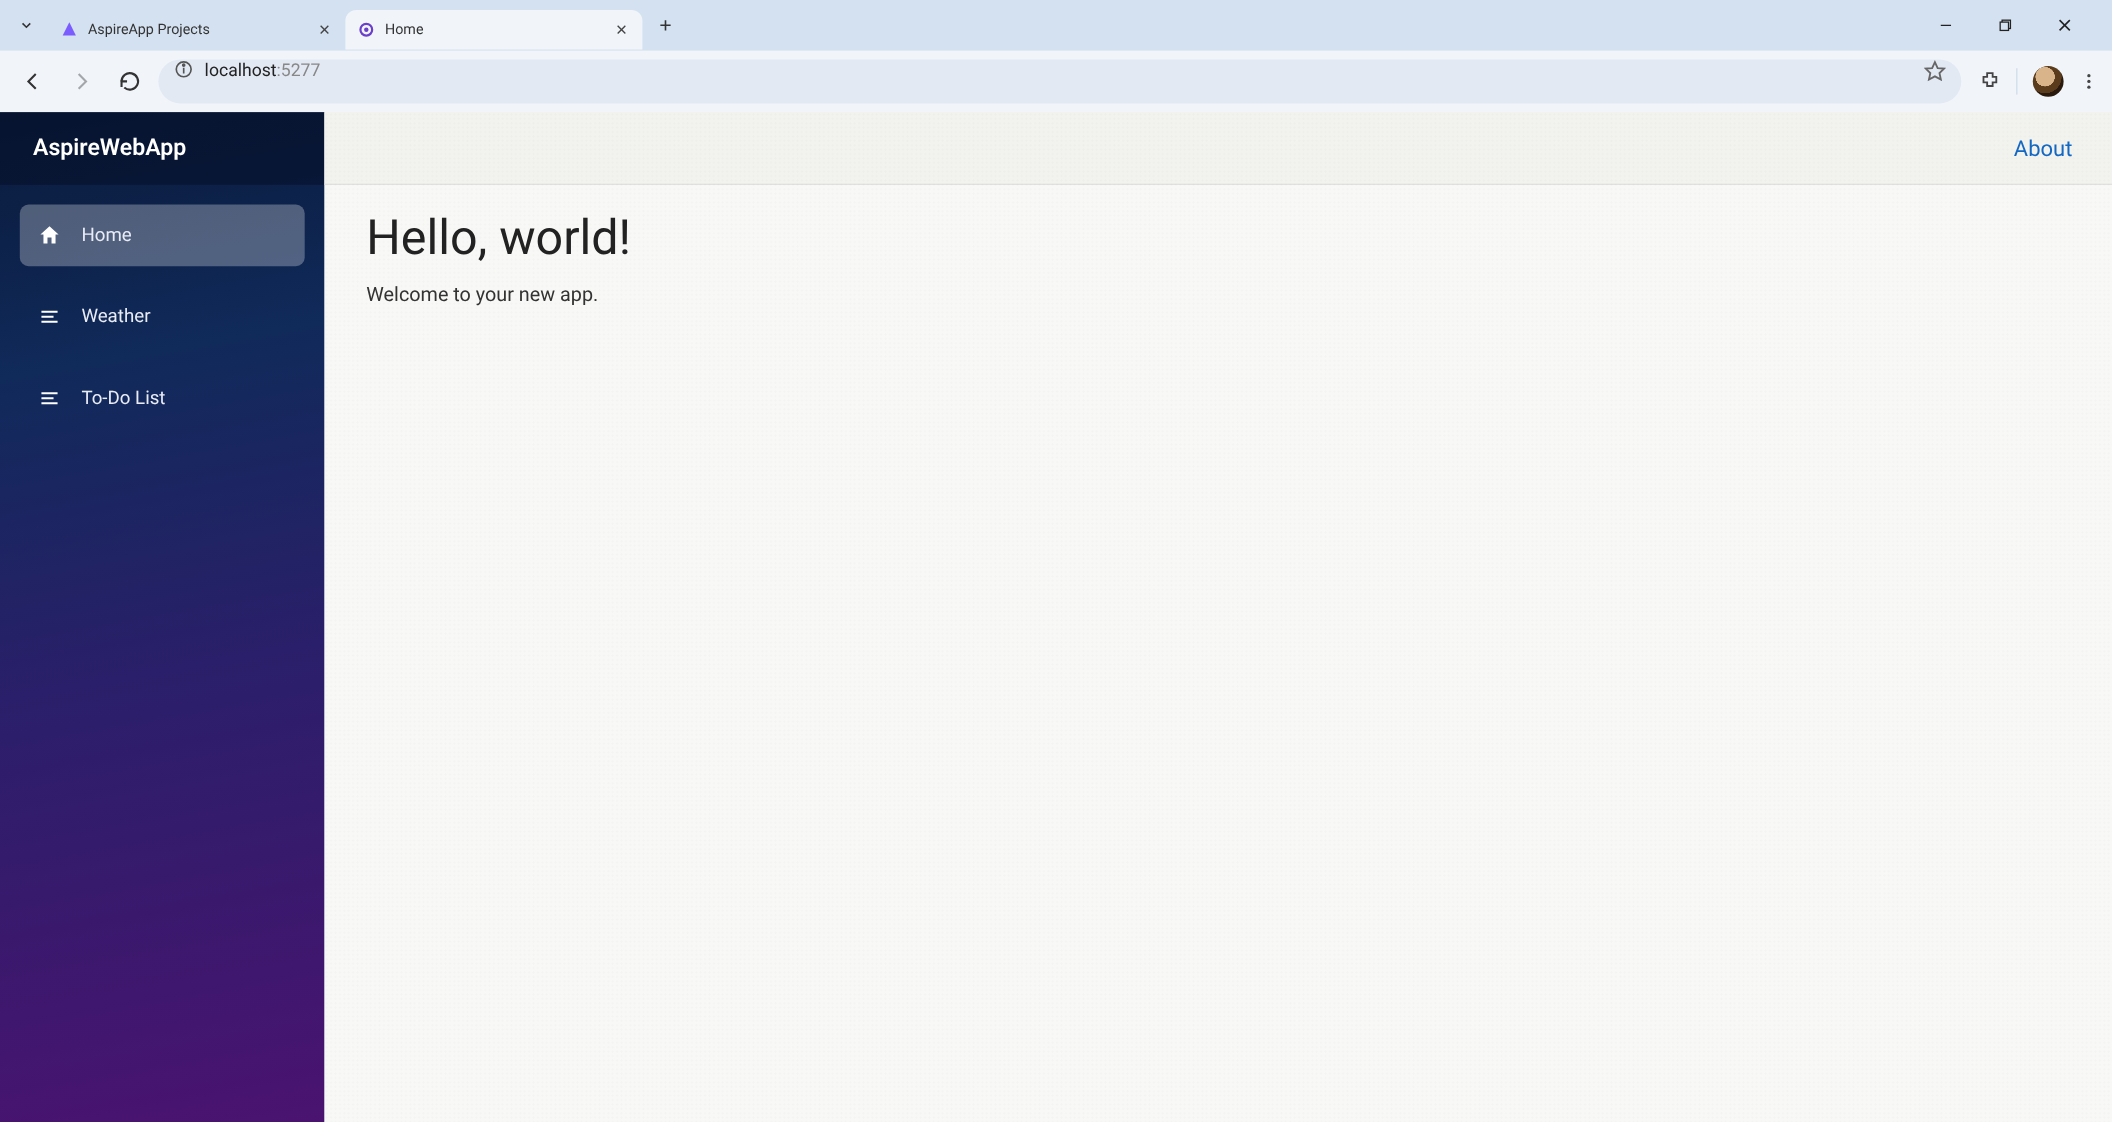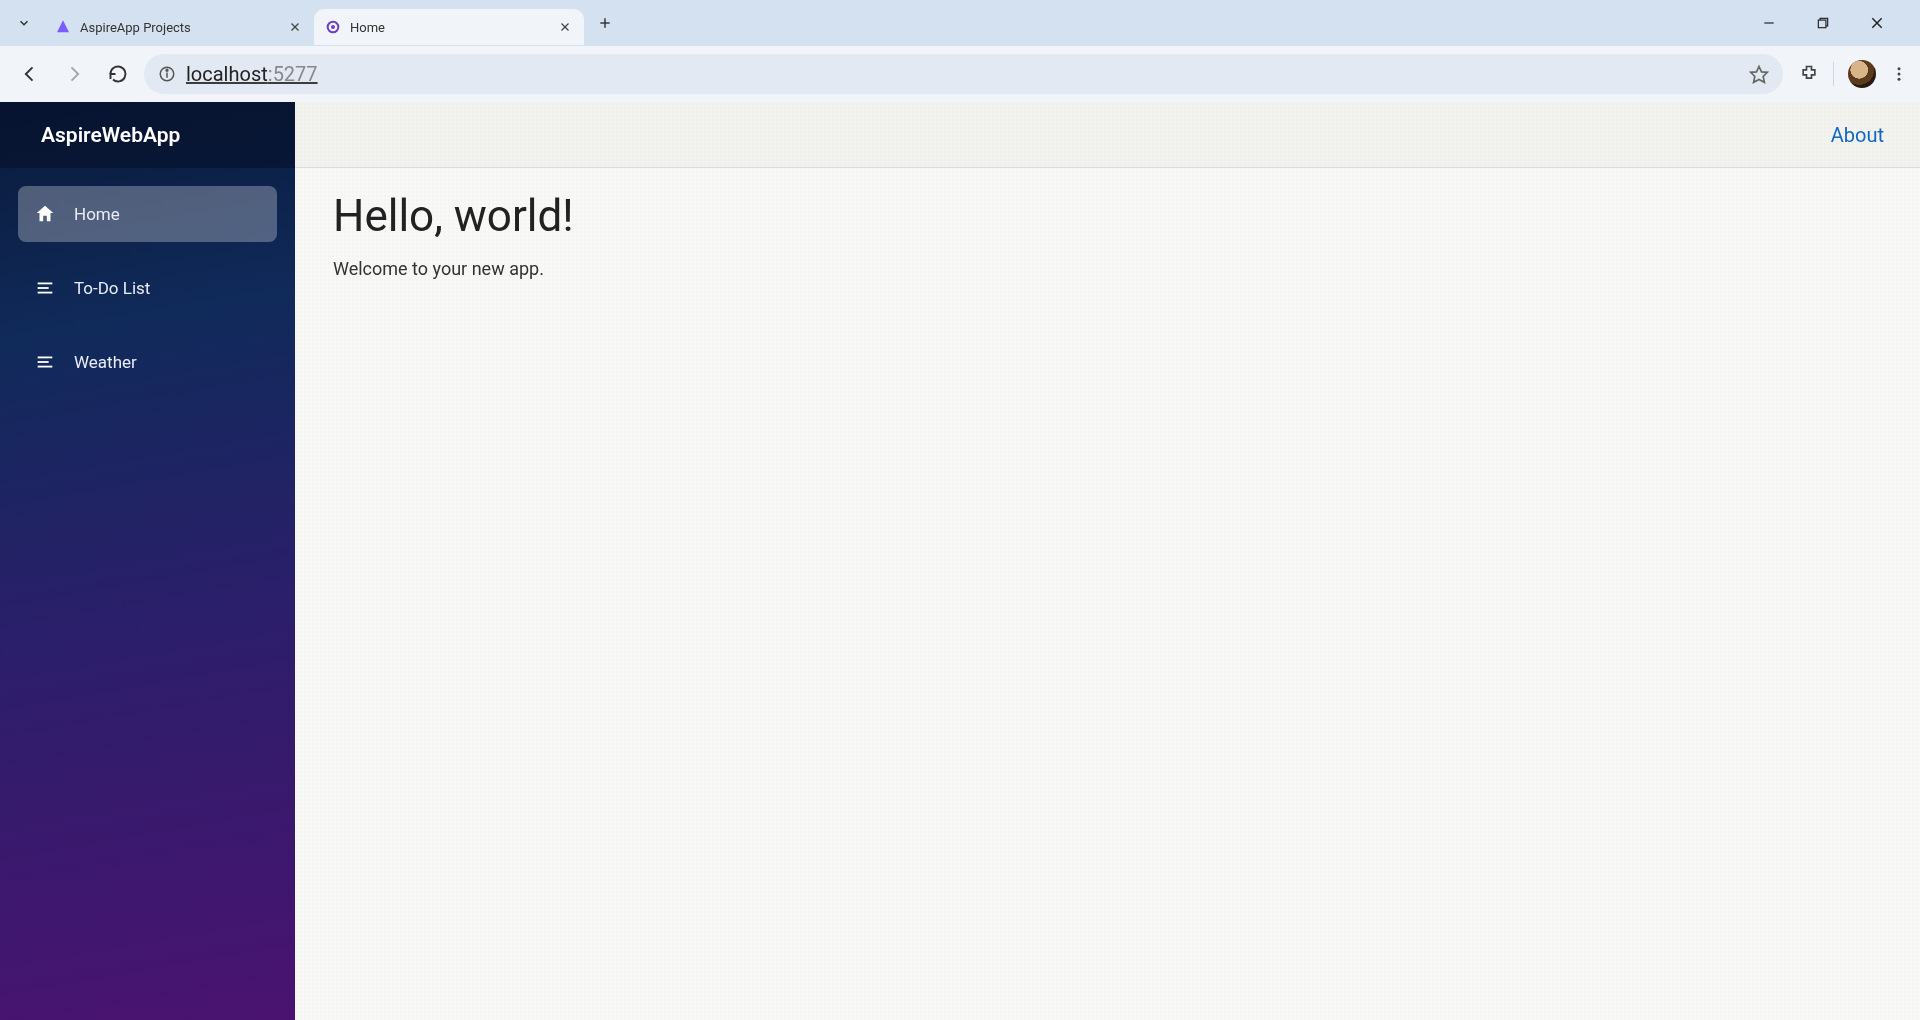--- a/index.html
+++ b/index.html
@@ -37,42 +37,42 @@
   .window-controls span { width: 30px; height: 30px; display:flex; align-items:center; justify-content:center; }
 
   .address-row {
     height: 56px; background: #f1f5fa; display: flex; align-items: center;
     padding: 0 12px; gap: 8px;
   }
   .nav-btn { width: 36px; height: 36px; display:flex; align-items:center; justify-content:center; border-radius:18px; }
   .nav-btn.disabled { opacity: .4; }
   .omnibox {
     flex: 1; height: 40px; background: #e2e9f3; border-radius: 20px;
-    display: flex; align-items: center; padding: 0 14px; gap: 10px;
-    font-size: 20px; color: #3c3c3c; text-decoration: underline;
+    display: flex; padding: 0 14px; gap: 10px;
+    font-size: 16px; color: #3c3c3c;
   }
   .omnibox .url-host { color: #222; }
   .omnibox .url-port { color: #888; }
   .omnibox .star { margin-left: auto; }
   .toolbar-right { display: flex; align-items: center; gap: 14px; padding-left: 8px; }
   .avatar { width: 28px; height: 28px; border-radius: 50%; background: radial-gradient(circle at 40% 35%, #d9b48a 0 35%, #5a3b1b 36% 60%, #2a1a0e 61% 100%); }
   .vsep { width: 1px; height: 24px; background: #cbd6e6; }
 
   
   .viewport {
     position: absolute; left: 0; top: 102px; right: 0; bottom: 0;
     display: flex; width: 100%; height: calc(1020px - 102px);
   }
   .sidebar {
     width: 295px; height: 100%;
     background: linear-gradient(170deg, #0a1a3a 0%, #102a5a 25%, #2a1f6a 55%, #4a1370 100%);
     color: #fff; display: flex; flex-direction: column;
   }
   .brand {
-    height: 66px; display: flex; align-items: center; padding: 0 41px;
+    height: 66px; display: flex; align-items: center; padding: 0 30px;
     font-size: 21px; font-weight: 600; background: rgba(5,15,40,.55);
   }
   .nav { padding: 18px 18px; display: flex; flex-direction: column; gap: 18px; }
   .nav-item {
     height: 56px; border-radius: 8px; display: flex; align-items: center;
     gap: 16px; padding: 0 14px; font-size: 17px; color: #e9ecf5;
     cursor: pointer;
   }
   .nav-item.active { background: rgba(255,255,255,.28); }
   .nav-item .icon-box {
@@ -239,31 +239,31 @@
         <span>Home</span>
       </div>
       <div class="nav-item">
         <span class="icon-box">
           <svg width="22" height="22" viewBox="0 0 24 24" stroke="#fff" stroke-width="2">
               <line x1="4" y1="7" x2="20" y2="7"></line>
               <line x1="4" y1="12" x2="16" y2="12"></line>
               <line x1="4" y1="17" x2="20" y2="17"></line>
             </svg>
         </span>
-        <span>To-Do List</span>
+        <span>Weather</span>
       </div>
       <div class="nav-item">
         <span class="icon-box">
           <svg width="22" height="22" viewBox="0 0 24 24" stroke="#fff" stroke-width="2">
               <line x1="4" y1="7" x2="20" y2="7"></line>
               <line x1="4" y1="12" x2="16" y2="12"></line>
               <line x1="4" y1="17" x2="20" y2="17"></line>
             </svg>
         </span>
-        <span>Weather</span>
+        <span>To-Do List</span>
       </div>
     </nav>
   </aside>
 
   <main class="content-area">
     <div class="topbar">
       <a href="#">About</a>
     </div>
     <div class="page">
       <h1>Hello, world!</h1>

